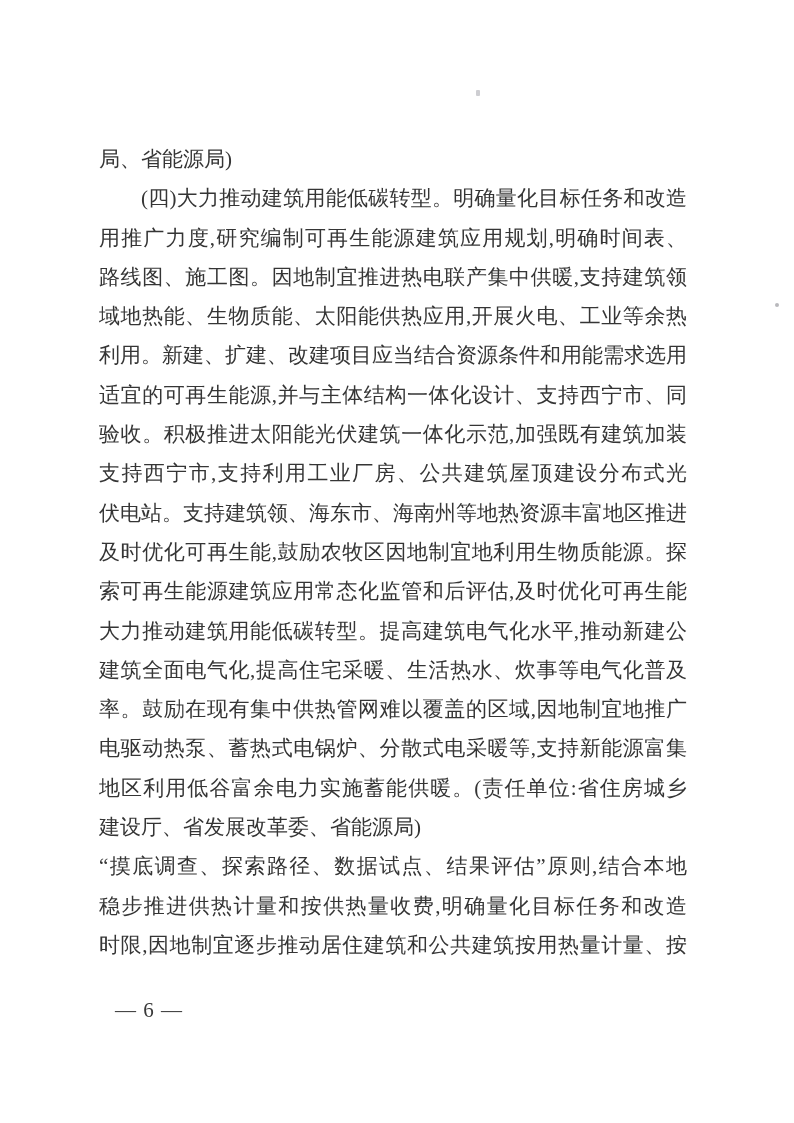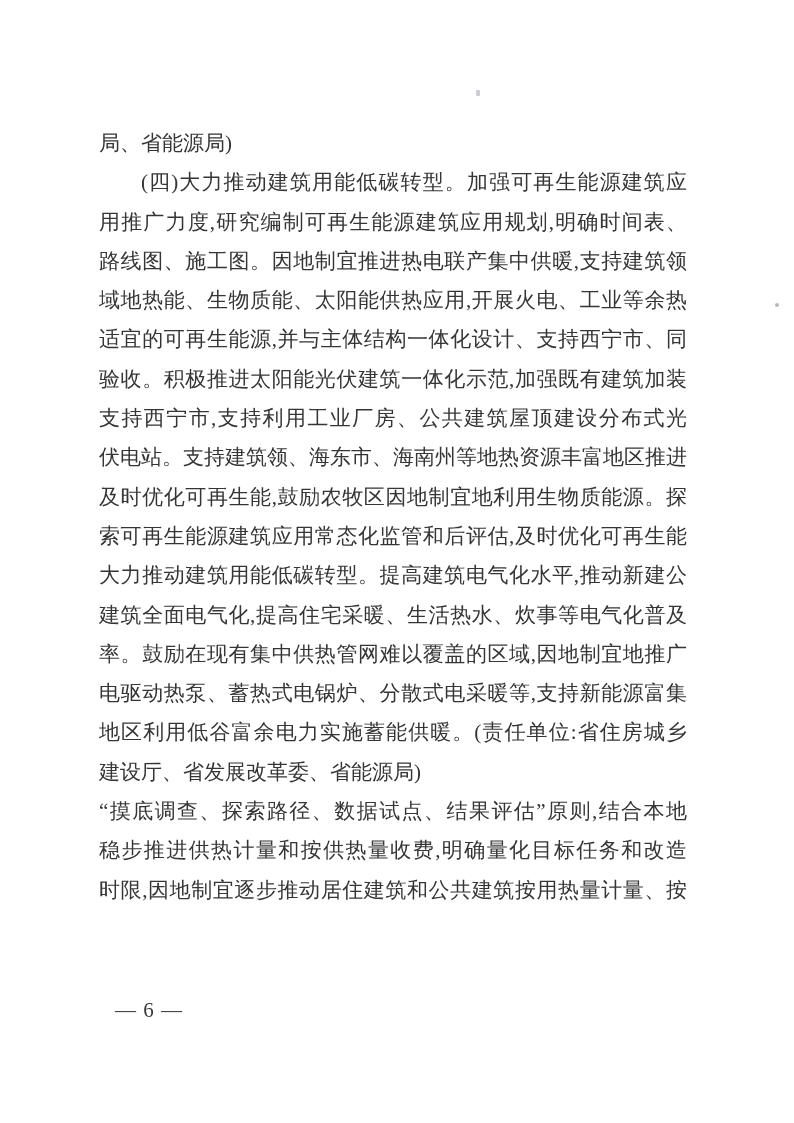--- a/index.html
+++ b/index.html
@@ -12,21 +12,21 @@
     width: 794px;
     height: 1123px;
     background: #ffffff;
     font-family: "Liberation Serif", "DejaVu Serif", serif;
     color: #353535;
     overflow: hidden;
   }
   .text-block {
     position: absolute;
     left: 99px;
-    top: 124px;
+    top: 140px;
     width: 588px;
   }
   .line {
     height: 39.3px;
     line-height: 39.3px;
     font-size: 21px;
     letter-spacing: 0;
     white-space: normal;
     overflow: hidden;
   }
@@ -77,24 +77,25 @@
 </head>
 <body>
 
 <div class="page">
 
   <div class="scan-speck speck-1"></div>
   <div class="scan-speck speck-2"></div>
 
   <div class="text-block">
     <div class="line end">局、省能源局)</div>
-    <div class="line fill indent">(四)大力推动建筑用能低碳转型。加强可再生能源建筑应</div>
+    <div class="line fill indent">(四)大力推动建筑用能低碳转型。明确量化目标任务和改造</div>
     <div class="line fill">用推广力度,研究编制可再生能源建筑应用规划,明确时间表、</div>
     <div class="line fill">路线图、施工图。因地制宜推进热电联产集中供暖,支持建筑领</div>
     <div class="line fill">域地热能、生物质能、太阳能供热应用,开展火电、工业等余热</div>
+    <div class="line fill">利用。新建、扩建、改建项目应当结合资源条件和用能需求选用</div>
     <div class="line fill">适宜的可再生能源,并与主体结构一体化设计、支持西宁市、同步</div>
     <div class="line fill">验收。积极推进太阳能光伏建筑一体化示范,加强既有建筑加装</div>
     <div class="line fill">支持西宁市,支持利用工业厂房、公共建筑屋顶建设分布式光</div>
     <div class="line fill">伏电站。支持建筑领、海东市、海南州等地热资源丰富地区推进</div>
     <div class="line fill">及时优化可再生能,鼓励农牧区因地制宜地利用生物质能源。探</div>
     <div class="line fill">索可再生能源建筑应用常态化监管和后评估,及时优化可再生能</div>
     <div class="line fill">大力推动建筑用能低碳转型。提高建筑电气化水平,推动新建公共</div>
     <div class="line fill">建筑全面电气化,提高住宅采暖、生活热水、炊事等电气化普及</div>
     <div class="line fill">率。鼓励在现有集中供热管网难以覆盖的区域,因地制宜地推广</div>
     <div class="line fill">电驱动热泵、蓄热式电锅炉、分散式电采暖等,支持新能源富集</div>

